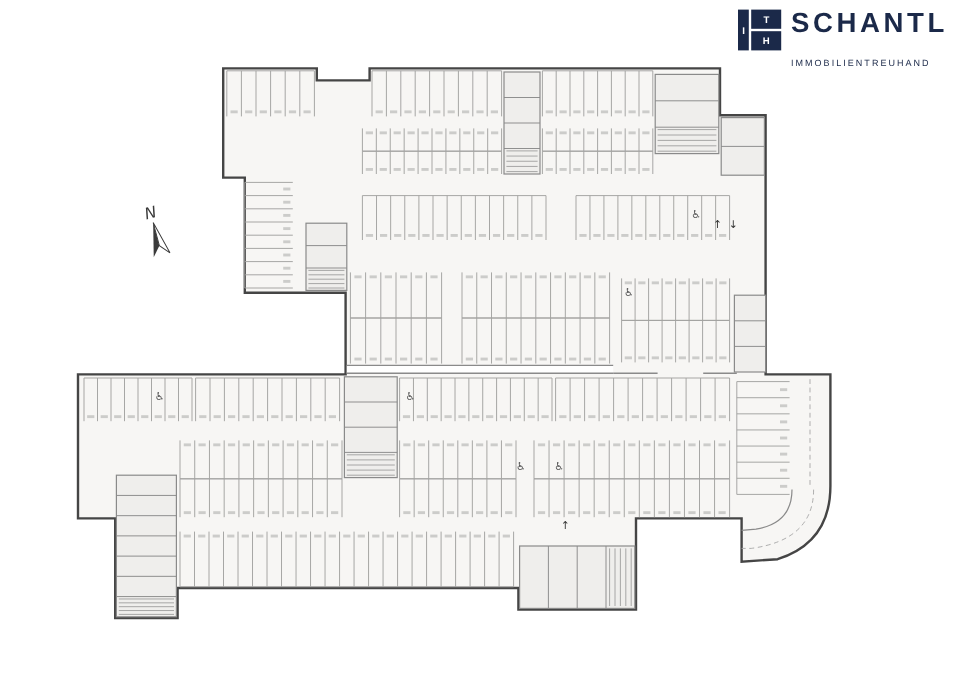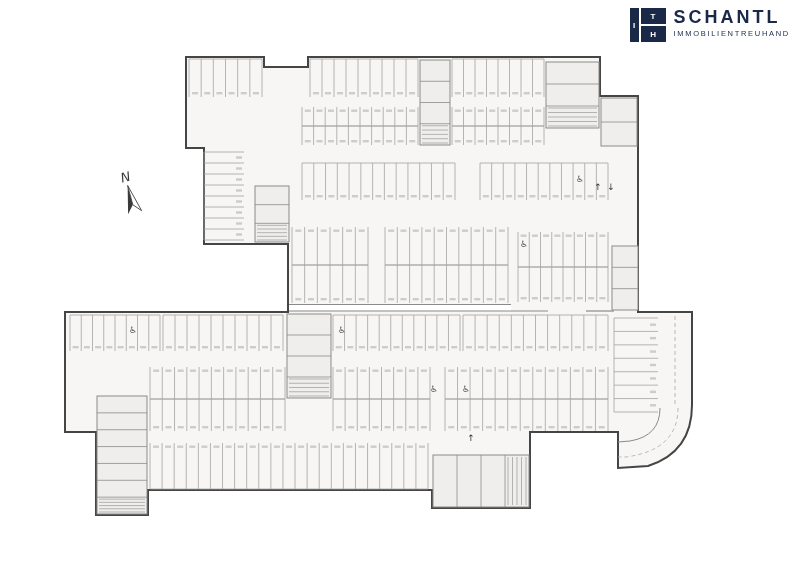--- a/index.html
+++ b/index.html
@@ -8,22 +8,22 @@
   svg text{font-family:"DejaVu Sans", sans-serif;}
 
   
   .logo{position:absolute;top:8px;right:10px;display:flex;gap:8px;align-items:flex-start;}
   .logo-mark{width:36px;height:34px;display:flex;gap:2px;}
   .mark-i{width:9px;height:34px;background:#1b2949;color:#fff;font-size:8px;font-weight:bold;
           display:flex;align-items:center;justify-content:center;}
   .mark-col{display:flex;flex-direction:column;gap:2px;width:25px;}
   .mark-cell{height:16px;background:#1b2949;color:#fff;font-size:8px;font-weight:bold;
           display:flex;align-items:center;justify-content:center;}
-  .logo-name{font-size:18px;font-weight:700;color:#1b2949;letter-spacing:3px;line-height:1;}
-  .logo-subtitle{font-size:7.5px;color:#1b2949;letter-spacing:1.7px;margin-top:3px;text-align:right;}
+  .logo-name{font-size:23px;font-weight:700;color:#1b2949;letter-spacing:3px;line-height:1;}
+  .logo-subtitle{font-size:7.5px;color:#1b2949;letter-spacing:1.7px;margin-top:17px;}
 </style>
 </head>
 <body>
 
 
 
 
 <svg id="plan" width="800" height="566" viewBox="0 0 800 566">
 
   <path d="M186,57 L264,57 L264,67 L308,67 L308,57 L600,57 L600,96 L638,96

